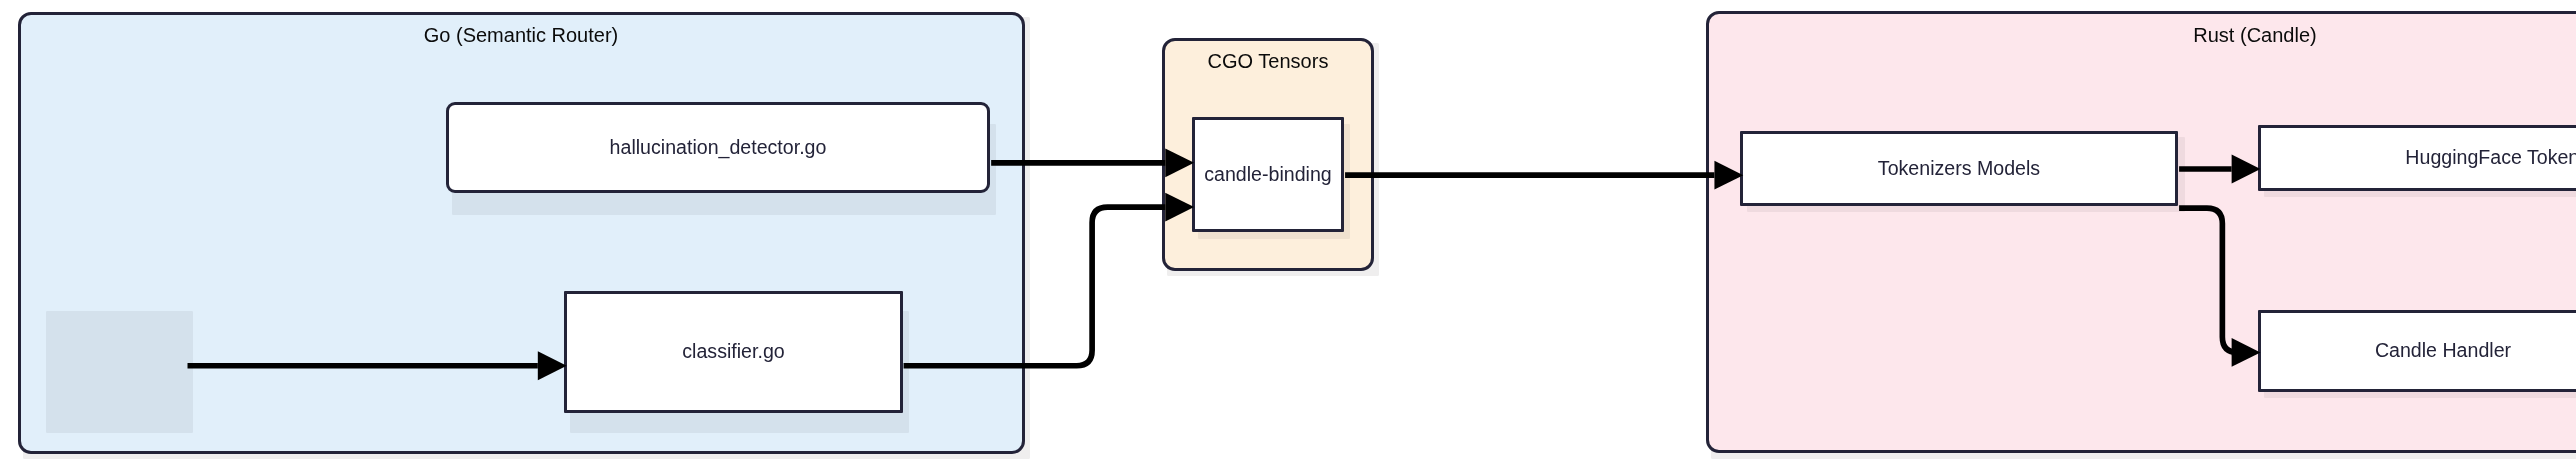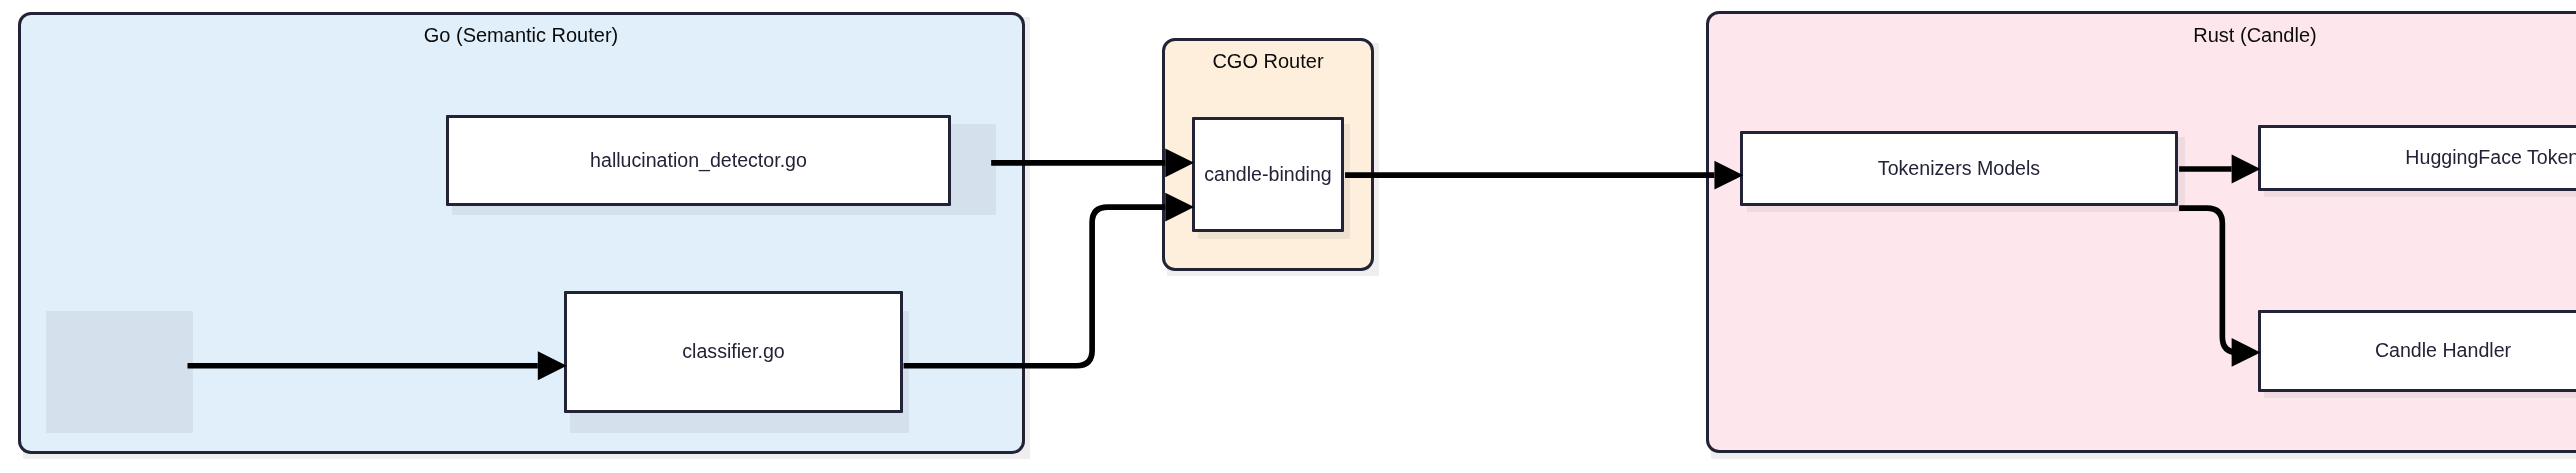--- a/index.html
+++ b/index.html
@@ -68,21 +68,21 @@
     background: rgba(0,0,0,0.055);
     border-radius: 1px;
     z-index: 2;
   }
   .node-label {
     font-size: 19.6px;
     color: #232338;
     white-space: nowrap;
     line-height: 1;
   }
-  #node-hallucination { left: 446px;  top: 115px; width: 505px; height: 91px; }
+  #node-hallucination { left: 446px;  top: 102px; width: 544px; height: 91px; border-radius: 9px; }
   #node-http          { left: 40px;   top: 305px; width: 147px;  height: 122px; }
   #node-classifier    { left: 564px; top: 291px; width: 339px;  height: 122px; }
   #node-candle-binding{ left: 1192px; top: 117px; width: 152px;  height: 115px; }
   #node-modernbert    { left: 1740px; top: 131px; width: 438px;  height: 75px; }
   #node-tokenizers    { left: 2258px; top: 125px; width: 510px;  height: 66px; }
   #node-tensors       { left: 2258px; top: 310px; width: 370px;  height: 82px; }
 
   
   #edges {
     position: absolute;
@@ -101,21 +101,21 @@
 
   <div class="cluster-shadow" style="left:23px;  top:17px;  width:1007px; height:442px;"></div>
   <div class="cluster-shadow" style="left:1167px;top:43px;  width:212px;  height:233px;"></div>
   <div class="cluster-shadow" style="left:1711px;top:16.5px;  width:1098px; height:442px;"></div>
 
   <div class="cluster" id="cluster-go">
     <div class="cluster-title">Go (Semantic Router)</div>
   </div>
 
   <div class="cluster" id="cluster-cgo">
-    <div class="cluster-title">CGO Router</div>
+    <div class="cluster-title">CGO Tensors</div>
   </div>
 
   <div class="cluster" id="cluster-rust">
     <div class="cluster-title">Rust (Candle)</div>
   </div>
 
   <div class="node-shadow" style="left:452px;  top:124px; width:544px; height:91px;"></div>
   <div class="node-shadow" style="left:46px;   top:311px; width:147px;  height:122px;"></div>
   <div class="node-shadow" style="left:570px; top:311px; width:339px;  height:122px;"></div>
   <div class="node-shadow" style="left:1198px; top:124px; width:152px;  height:115px;"></div>

